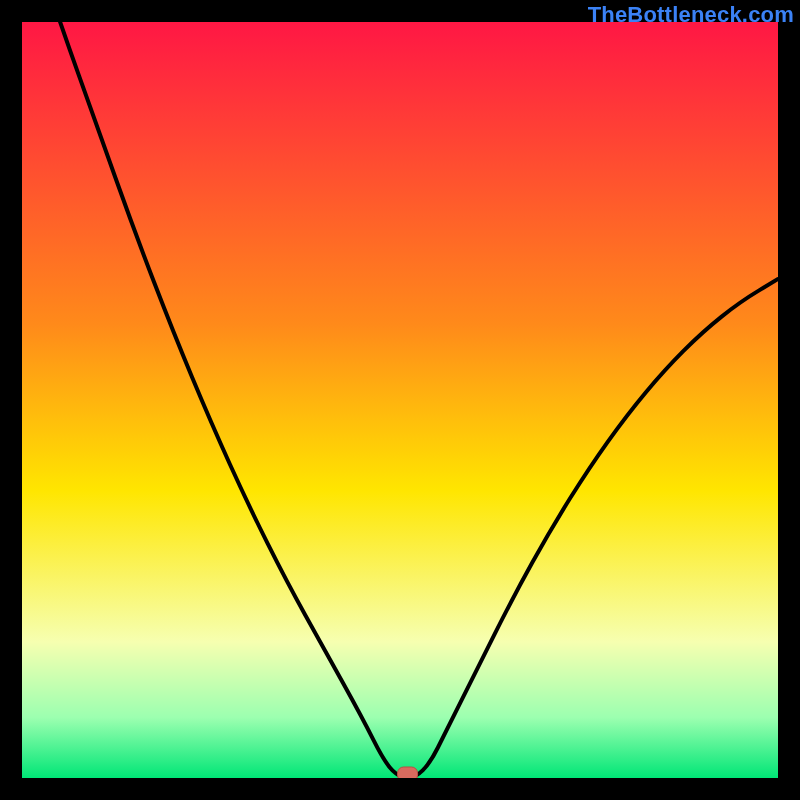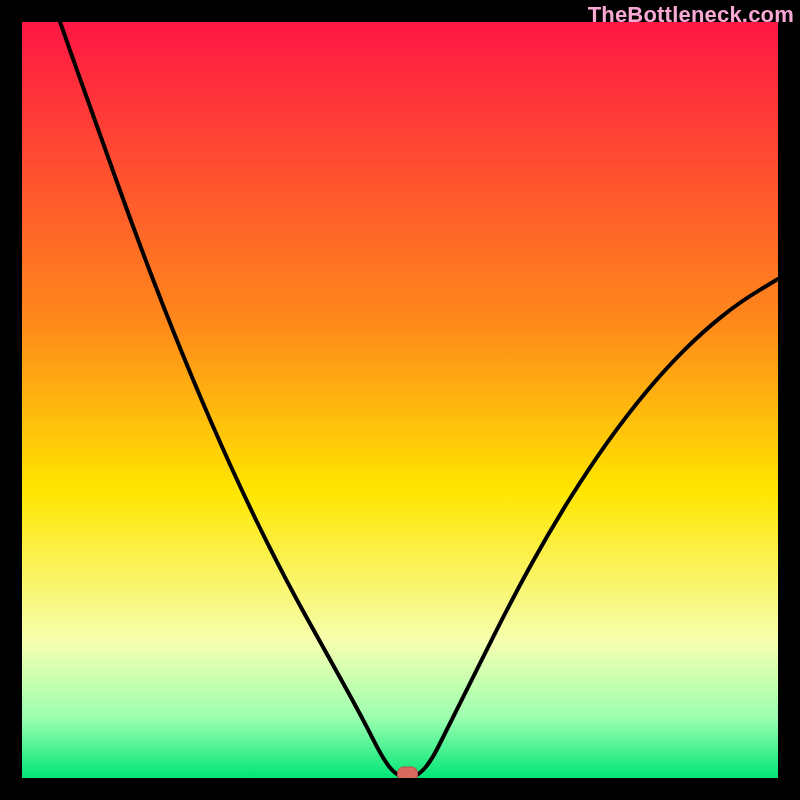--- a/index.html
+++ b/index.html
@@ -24,21 +24,21 @@
     height: 756px;
     overflow: hidden;
   }
   .watermark {
     position: absolute;
     top: 2px;
     right: 6px;
     font-family: Arial, Helvetica, sans-serif;
     font-size: 22px;
     font-weight: 600;
-    color: #f9a8d4;
+    color: #3b82f6;
     letter-spacing: 0.2px;
     user-select: none;
   }
   svg {
     display: block;
   }
 </style>
 </head>
 <body>
 

